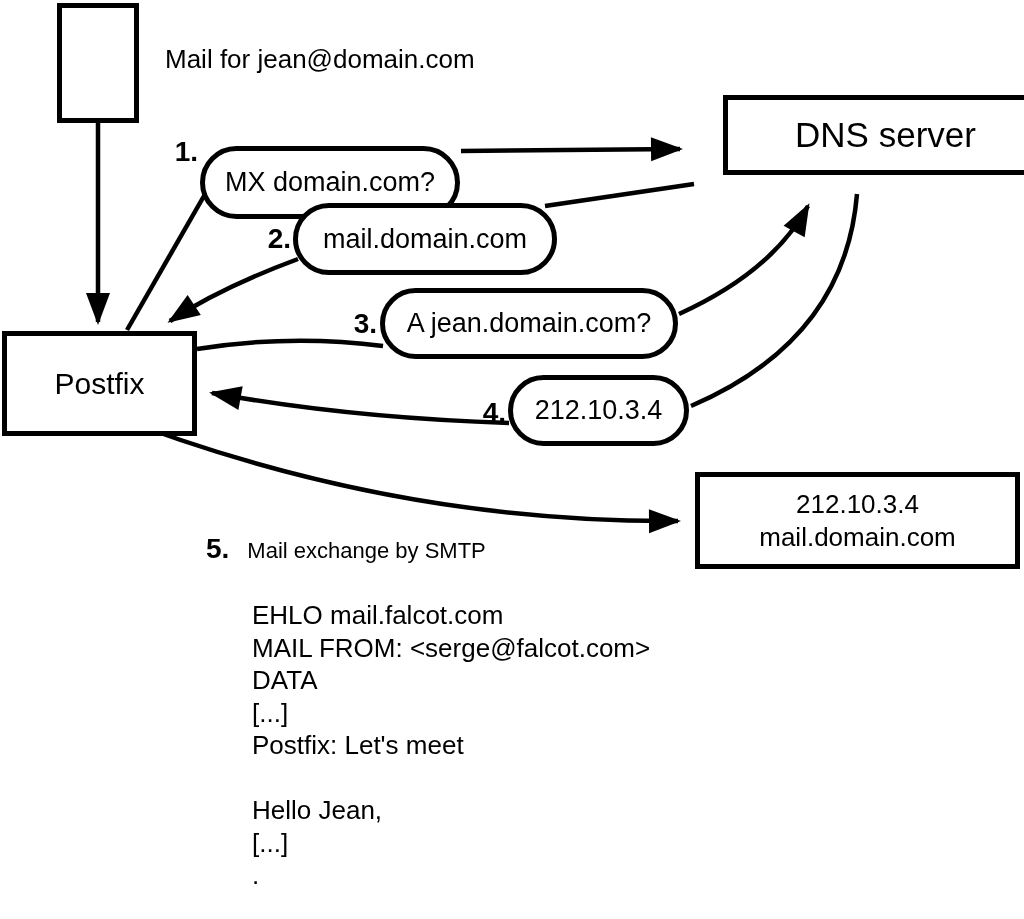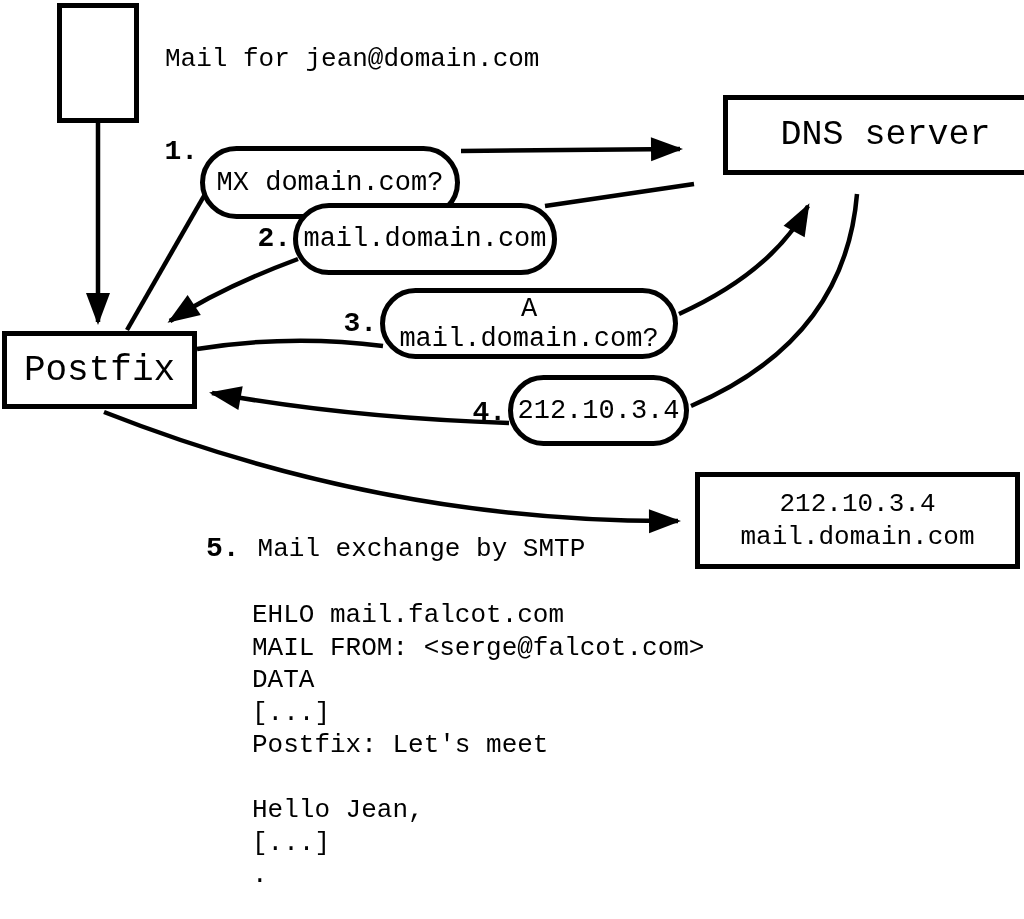--- a/index.html
+++ b/index.html
@@ -1,28 +1,28 @@
 <!DOCTYPE html>
 <html><head>
 <meta charset="utf-8">
 <style>
   html,body{margin:0;padding:0;background:#fff;}
   #stage{position:relative;width:1024px;height:919px;background:#ffffff;overflow:hidden;
-         font-family:Liberation Mono, monospace;color:#000;}
+         font-family:Liberation Sans, sans-serif;color:#000;}
   #wires{position:absolute;left:0;top:0;width:1024px;height:919px;}
   .box{position:absolute;box-sizing:border-box;border:5px solid #000;background:#fff;
        display:flex;align-items:center;justify-content:center;text-align:center;}
   .pill{border-radius:40px;font-size:27px;}
   .num{position:absolute;font-weight:bold;font-size:28px;text-align:right;width:60px;}
   .plain{position:absolute;font-size:26px;white-space:pre;}
   .smtp-line{height:32.5px;line-height:32.5px;font-size:26px;white-space:pre;}
   .two-line{flex-direction:column;line-height:33px;font-size:26px;}
   .step5{display:flex;gap:18px;align-items:baseline;}
   .step5 .n{font-weight:bold;font-size:28px;}
-  .step5 .t{font-size:26px;}
+  .step5 .t{font-size:22px;}
 </style>
 </head>
 <body>
 
 <div id="stage">
 
   <svg id="wires" viewBox="0 0 1024 919">
     <defs>
       <marker id="ah" markerUnits="userSpaceOnUse" markerWidth="36" markerHeight="28" refX="30" refY="13" orient="auto">
         <path d="M1,1 L33,13 L1,25 z" fill="#000"></path>
@@ -39,21 +39,21 @@
       <path d="M 857 194 Q 845 340 691 406"></path>
       <path d="M 509 423 Q 350 418 212 393" marker-end="url(#ah)"></path>
       <path d="M 104 412 Q 386 523 678 521" marker-end="url(#ah)"></path>
     </g>
   </svg>
 
   <div class="box" style="left:57px;top:3px;width:82px;height:120px;"></div>
 
   <div class="plain" style="left:165px;top:44px;">Mail for jean@domain.com</div>
 
-  <div class="box" style="left:2px;top:331px;width:195px;height:78px;font-size:36px;">
+  <div class="box" style="left:2px;top:331px;width:195px;height:105px;font-size:30px;">
     <span>Postfix</span>
   </div>
 
   <div class="box" style="left:723px;top:95px;width:325px;height:80px;font-size:35px;">
     <span>DNS server</span>
   </div>
 
   <div class="box two-line" style="left:695px;top:472px;width:325px;height:97px;">
     <span>212.10.3.4</span>
     <span>mail.domain.com</span>
@@ -64,21 +64,21 @@
     <span>MX domain.com?</span>
   </div>
 
   <div class="num" style="left:231px;top:223px;">2.</div>
   <div class="box pill" style="left:293px;top:203px;width:264px;height:72px;">
     <span>mail.domain.com</span>
   </div>
 
   <div class="num" style="left:317px;top:308px;">3.</div>
   <div class="box pill" style="left:380px;top:288px;width:298px;height:71px;">
-    <span>A mail.domain.com?</span>
+    <span>A jean.domain.com?</span>
   </div>
 
   <div class="num" style="left:446px;top:397px;">4.</div>
   <div class="box pill" style="left:508px;top:375px;width:181px;height:71px;">
     <span>212.10.3.4</span>
   </div>
 
   <div class="plain step5" style="left:206px;top:533px;">
     <span class="n">5.</span>
     <span class="t">Mail exchange by SMTP</span>

